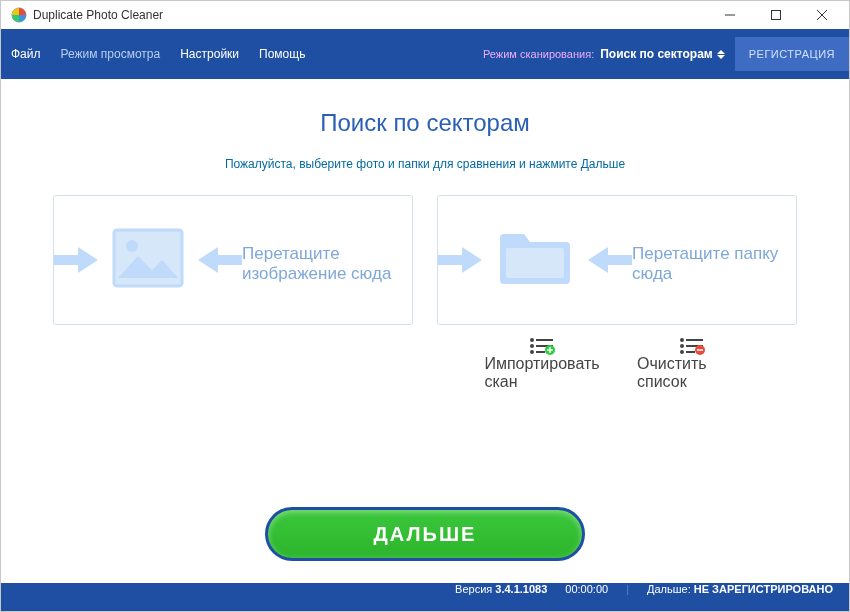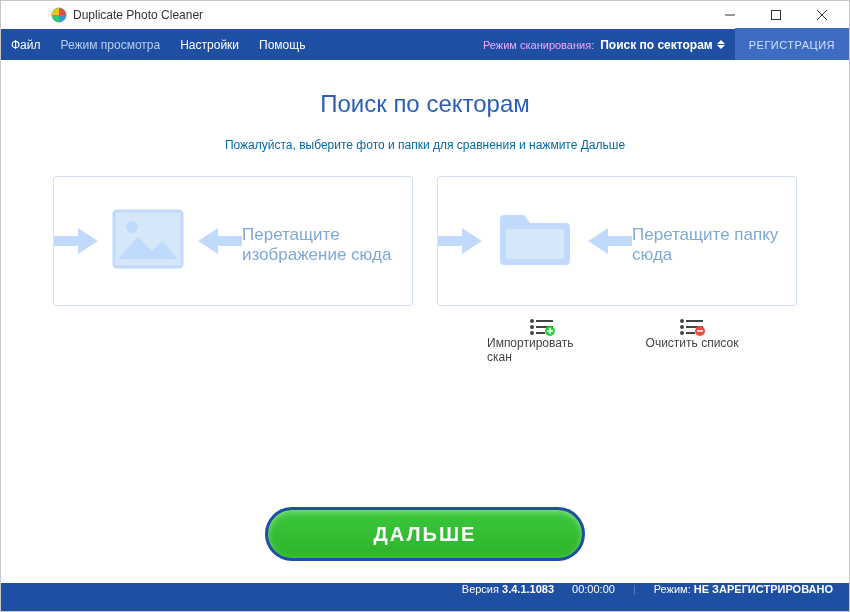--- a/index.html
+++ b/index.html
@@ -1,44 +1,44 @@
 <!DOCTYPE html>
 <html><head>
 <meta charset="utf-8">
 <style>
 * { margin: 0; padding: 0; box-sizing: border-box; font-family: "Segoe UI", Arial, sans-serif; }
 body { background: #fff; width: 850px; height: 612px; overflow: hidden; }
 .window { width: 850px; height: 612px; border: 1px solid #c7c7c7; background: #fff; display: flex; flex-direction: column; }
-.titlebar { height: 28px; display: flex; align-items: center; padding: 11px 4px; background: #fff; margin-left: 40px; }
+.titlebar { height: 28px; display: flex; align-items: center; padding: 11px 4px; background: #fff; }
 .titlebar .app-icon { width: 16px; height: 16px; margin: 0 6px; }
 .titlebar .title { font-size: 12px; color: #333; flex: 1; }
 .win-controls { display: flex; }
 .win-btn { width: 46px; height: 28px; display: flex; align-items: center; justify-content: center; color: #333; }
 .win-btn svg { width: 10px; height: 10px; }
-.menubar { height: 31px; background: #1f4fa3; display: flex; align-items: center; color: #fff; font-size: 12px; }
+.menubar { height: 50px; background: #1f4fa3; display: flex; align-items: center; color: #fff; font-size: 12px; }
 .menubar .mitem { padding: 0 10px; line-height: 34px; cursor: default; }
 .menubar .mitem.active { color: #b8cef0; }
 .menubar .spacer { flex: 1; }
 .scan-mode-label { color: #f0abfc; margin-right: 6px; font-size: 11px; }
 .scan-mode-value { color: #fff; font-weight: bold; font-size: 12px; margin-right: 4px; }
 .sort-icon { margin-right: 10px; display: flex; flex-direction: column; gap: 1px; }
 .sort-icon .tri { width: 0; height: 0; border-left: 4px solid transparent; border-right: 4px solid transparent; }
 .sort-icon .up { border-bottom: 4px solid #fff; }
 .sort-icon .down { border-top: 4px solid #fff; }
 .reg-btn { background: #3e6cc2; height: 34px; padding: 8px 14px; display: flex; align-items: center; color: #d0e0ff; font-size: 11px; letter-spacing: 0.5px; }
 .content { flex: 1; background: #fff; display: flex; flex-direction: column; align-items: center; position: relative; }
 .heading { font-size: 24px; color: #2a5fb5; margin-top: 30px; font-weight: 500; }
 .subheading { font-size: 12px; color: #0369a1; margin-top: 20px; }
 .drop-row { display: flex; gap: 24px; margin-top: 24px; }
 .drop-zone { width: 360px; height: 130px; border: 1px solid #d3e0f0; border-radius: 3px; display: flex; flex-direction: row; align-items: center; justify-content: center; position: relative; }
 .drop-inner { display: flex; align-items: center; justify-content: center; gap: 14px; }
 .drop-arrow { fill: #bfdafa; }
 .drop-text { color: #7fa8d8; font-size: 17px; margin-top: 8px; }
 .actions-row { display: flex; gap: 40px; margin-top: 12px; width: 744px; justify-content: center; padding-left: 384px; }
-.action { display: flex; flex-direction: column; align-items: center; font-size: 12px; color: #444; cursor: default; width: 110px; }
+.action { display: flex; flex-direction: column; align-items: center; font-size: 16px; color: #444; cursor: default; width: 110px; }
 .action svg { width: 26px; height: 18px; }
 .next-btn { position: absolute; bottom: 22px; left: 50%; transform: translateX(-50%); width: 320px; height: 54px; border-radius: 28px; background: linear-gradient(#3ac73a, #2db52d); border: 3px solid #1f4fa3; display: flex; align-items: center; justify-content: center; color: #fff; font-size: 20px; font-weight: bold; letter-spacing: 2px; box-shadow: inset 0 2px 6px rgba(255,255,255,0.4); }
 .statusbar { height: 28px; background: #1f4fa3; color: #fff; font-size: 11px; display: flex; align-items: flex-start; justify-content: flex-end; padding: 0 16px; gap: 18px; }
 .statusbar .sep { color: #5a80c0; }
 .statusbar .bold { font-weight: bold; }
 </style>
 </head>
 <body>
 
 <div class="window">
@@ -166,16 +166,16 @@
 
     <div class="next-btn">
       <span>ДАЛЬШЕ</span>
     </div>
   </div>
 
   <div class="statusbar">
     <span><span>Версия</span> <span class="bold">3.4.1.1083</span></span>
     <span>00:00:00</span>
     <span class="sep">|</span>
-    <span><span>Режим:</span> <span class="bold">НЕ ЗАРЕГИСТРИРОВАНО</span></span>
+    <span><span>Дальше:</span> <span class="bold">НЕ ЗАРЕГИСТРИРОВАНО</span></span>
   </div>
 
 </div>
 
 </body></html>

